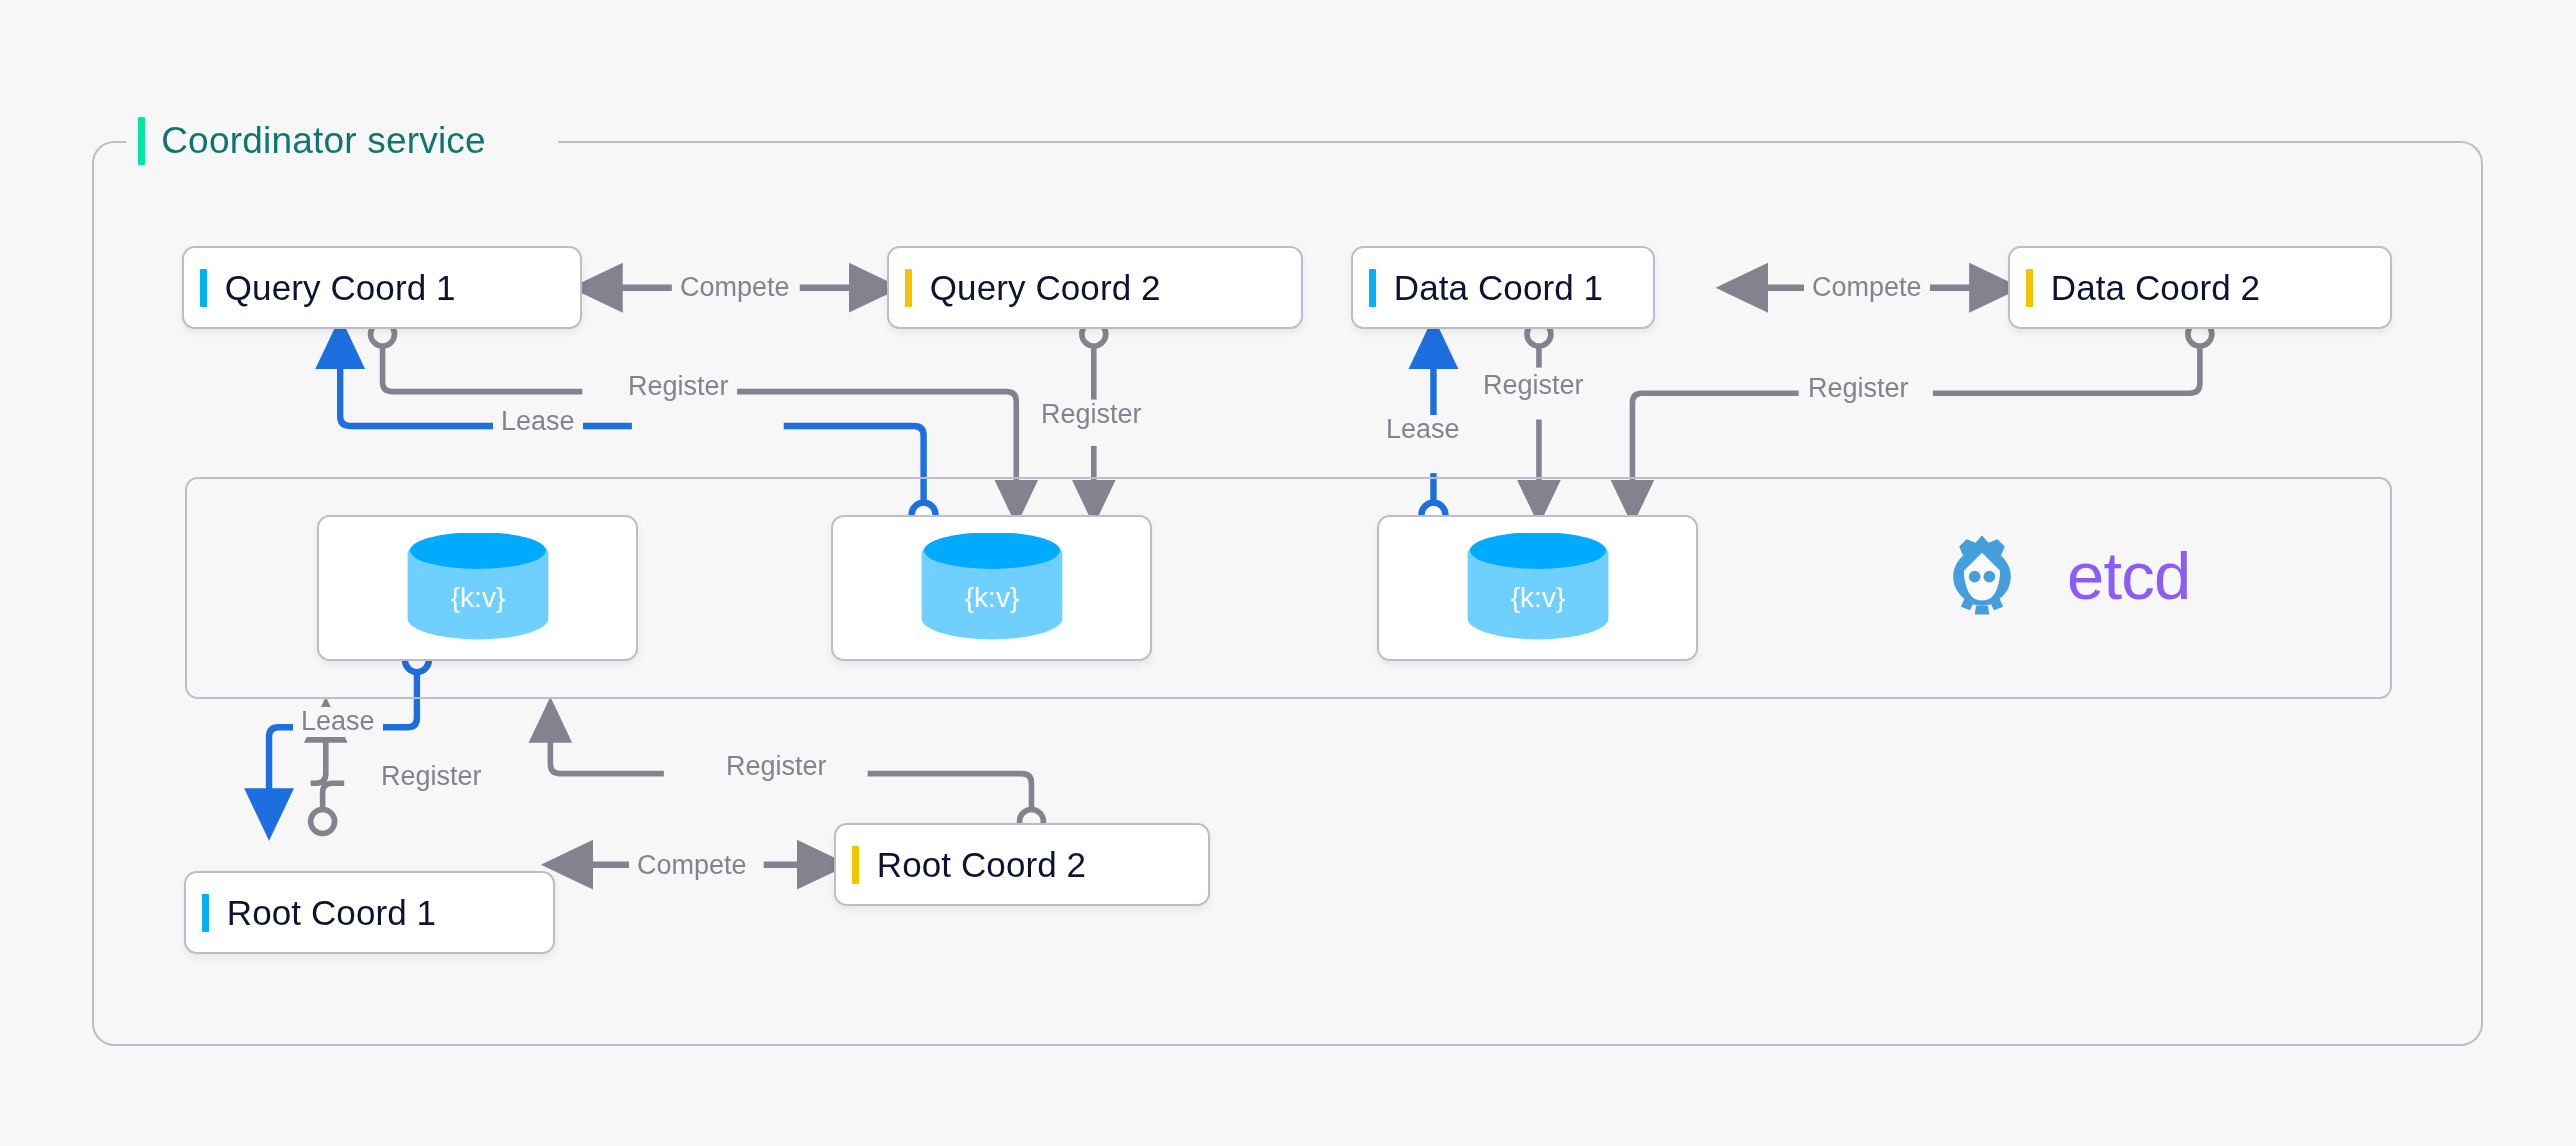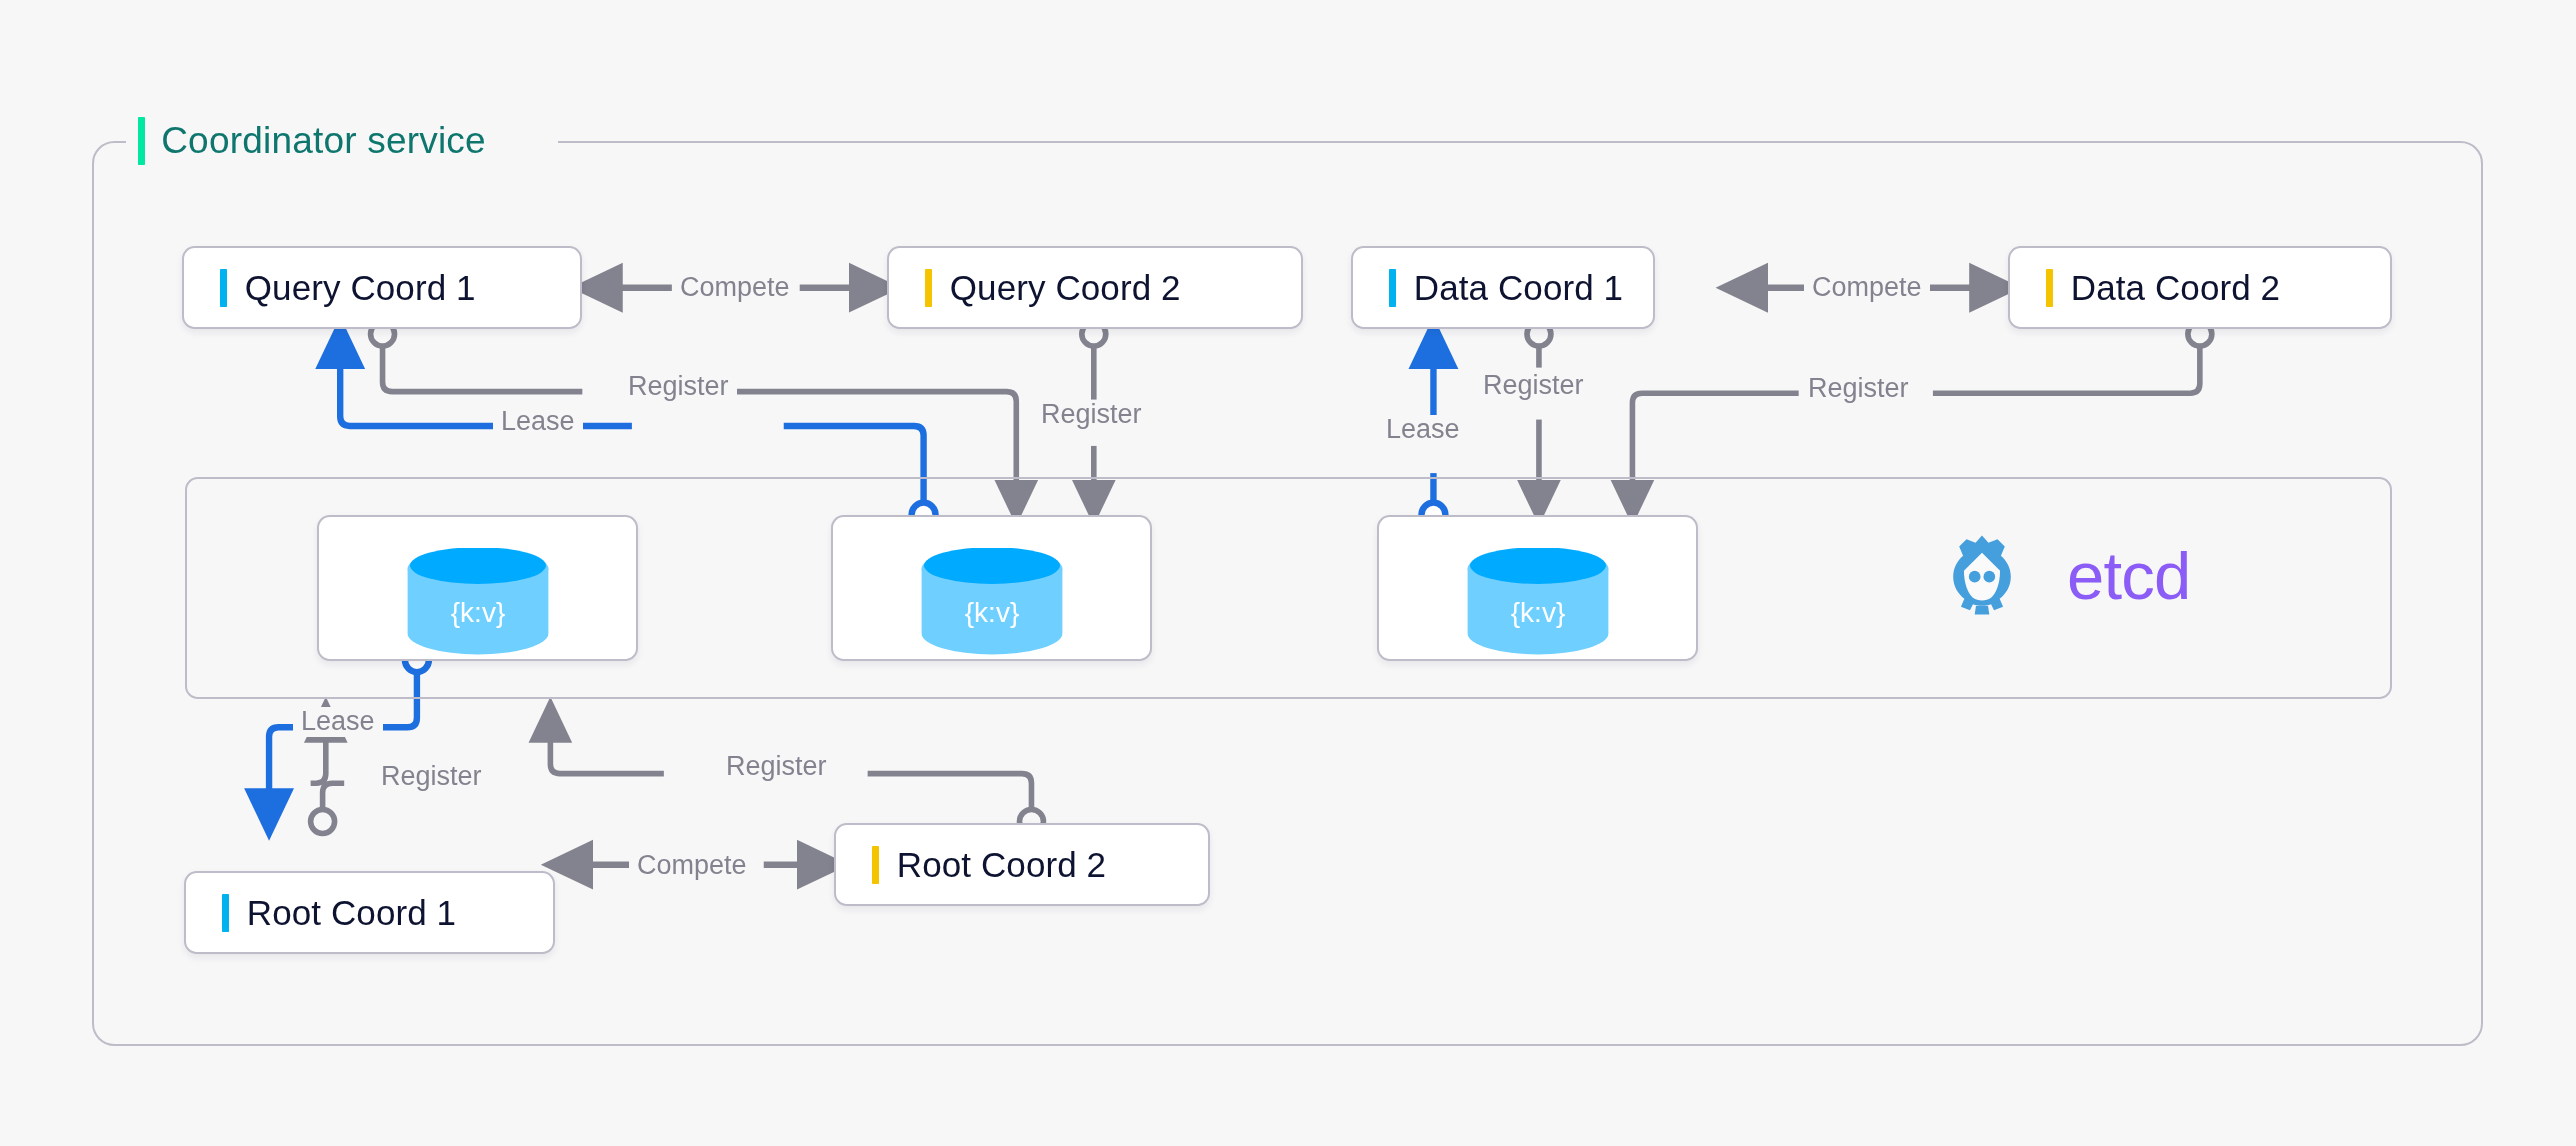--- a/index.html
+++ b/index.html
@@ -100,21 +100,21 @@
   
   .node {
     position: absolute;
     background: #ffffff;
     border: 2.4px solid #bdbcc8;
     border-radius: 12.8px;
     box-sizing: border-box;
     display: flex;
     align-items: center;
     box-shadow: 0 3.2px 7.2px rgba(25, 28, 50, 0.07);
-    padding-left: 36px;
+    padding-left: 16px;
     gap: 17.6px;
   }
   .node .accent {
     width: 7.2px;
     height: 38px;
     border-radius: 0.8px;
     flex: none;
   }
   .node .label {
     font-size: 35px;
@@ -124,21 +124,21 @@
   }
 
   
   .kvbox {
     position: absolute;
     background: #ffffff;
     border: 2.4px solid #bdbcc8;
     border-radius: 12.8px;
     box-sizing: border-box;
     display: flex;
-    align-items: flex-end;
+    align-items: center;
     justify-content: center;
     box-shadow: 0 3.2px 7.2px rgba(25, 28, 50, 0.07);
   }
 
   
   .edge-label {
     position: absolute;
     font-size: 27px;
     color: #83838f;
     white-space: nowrap;

